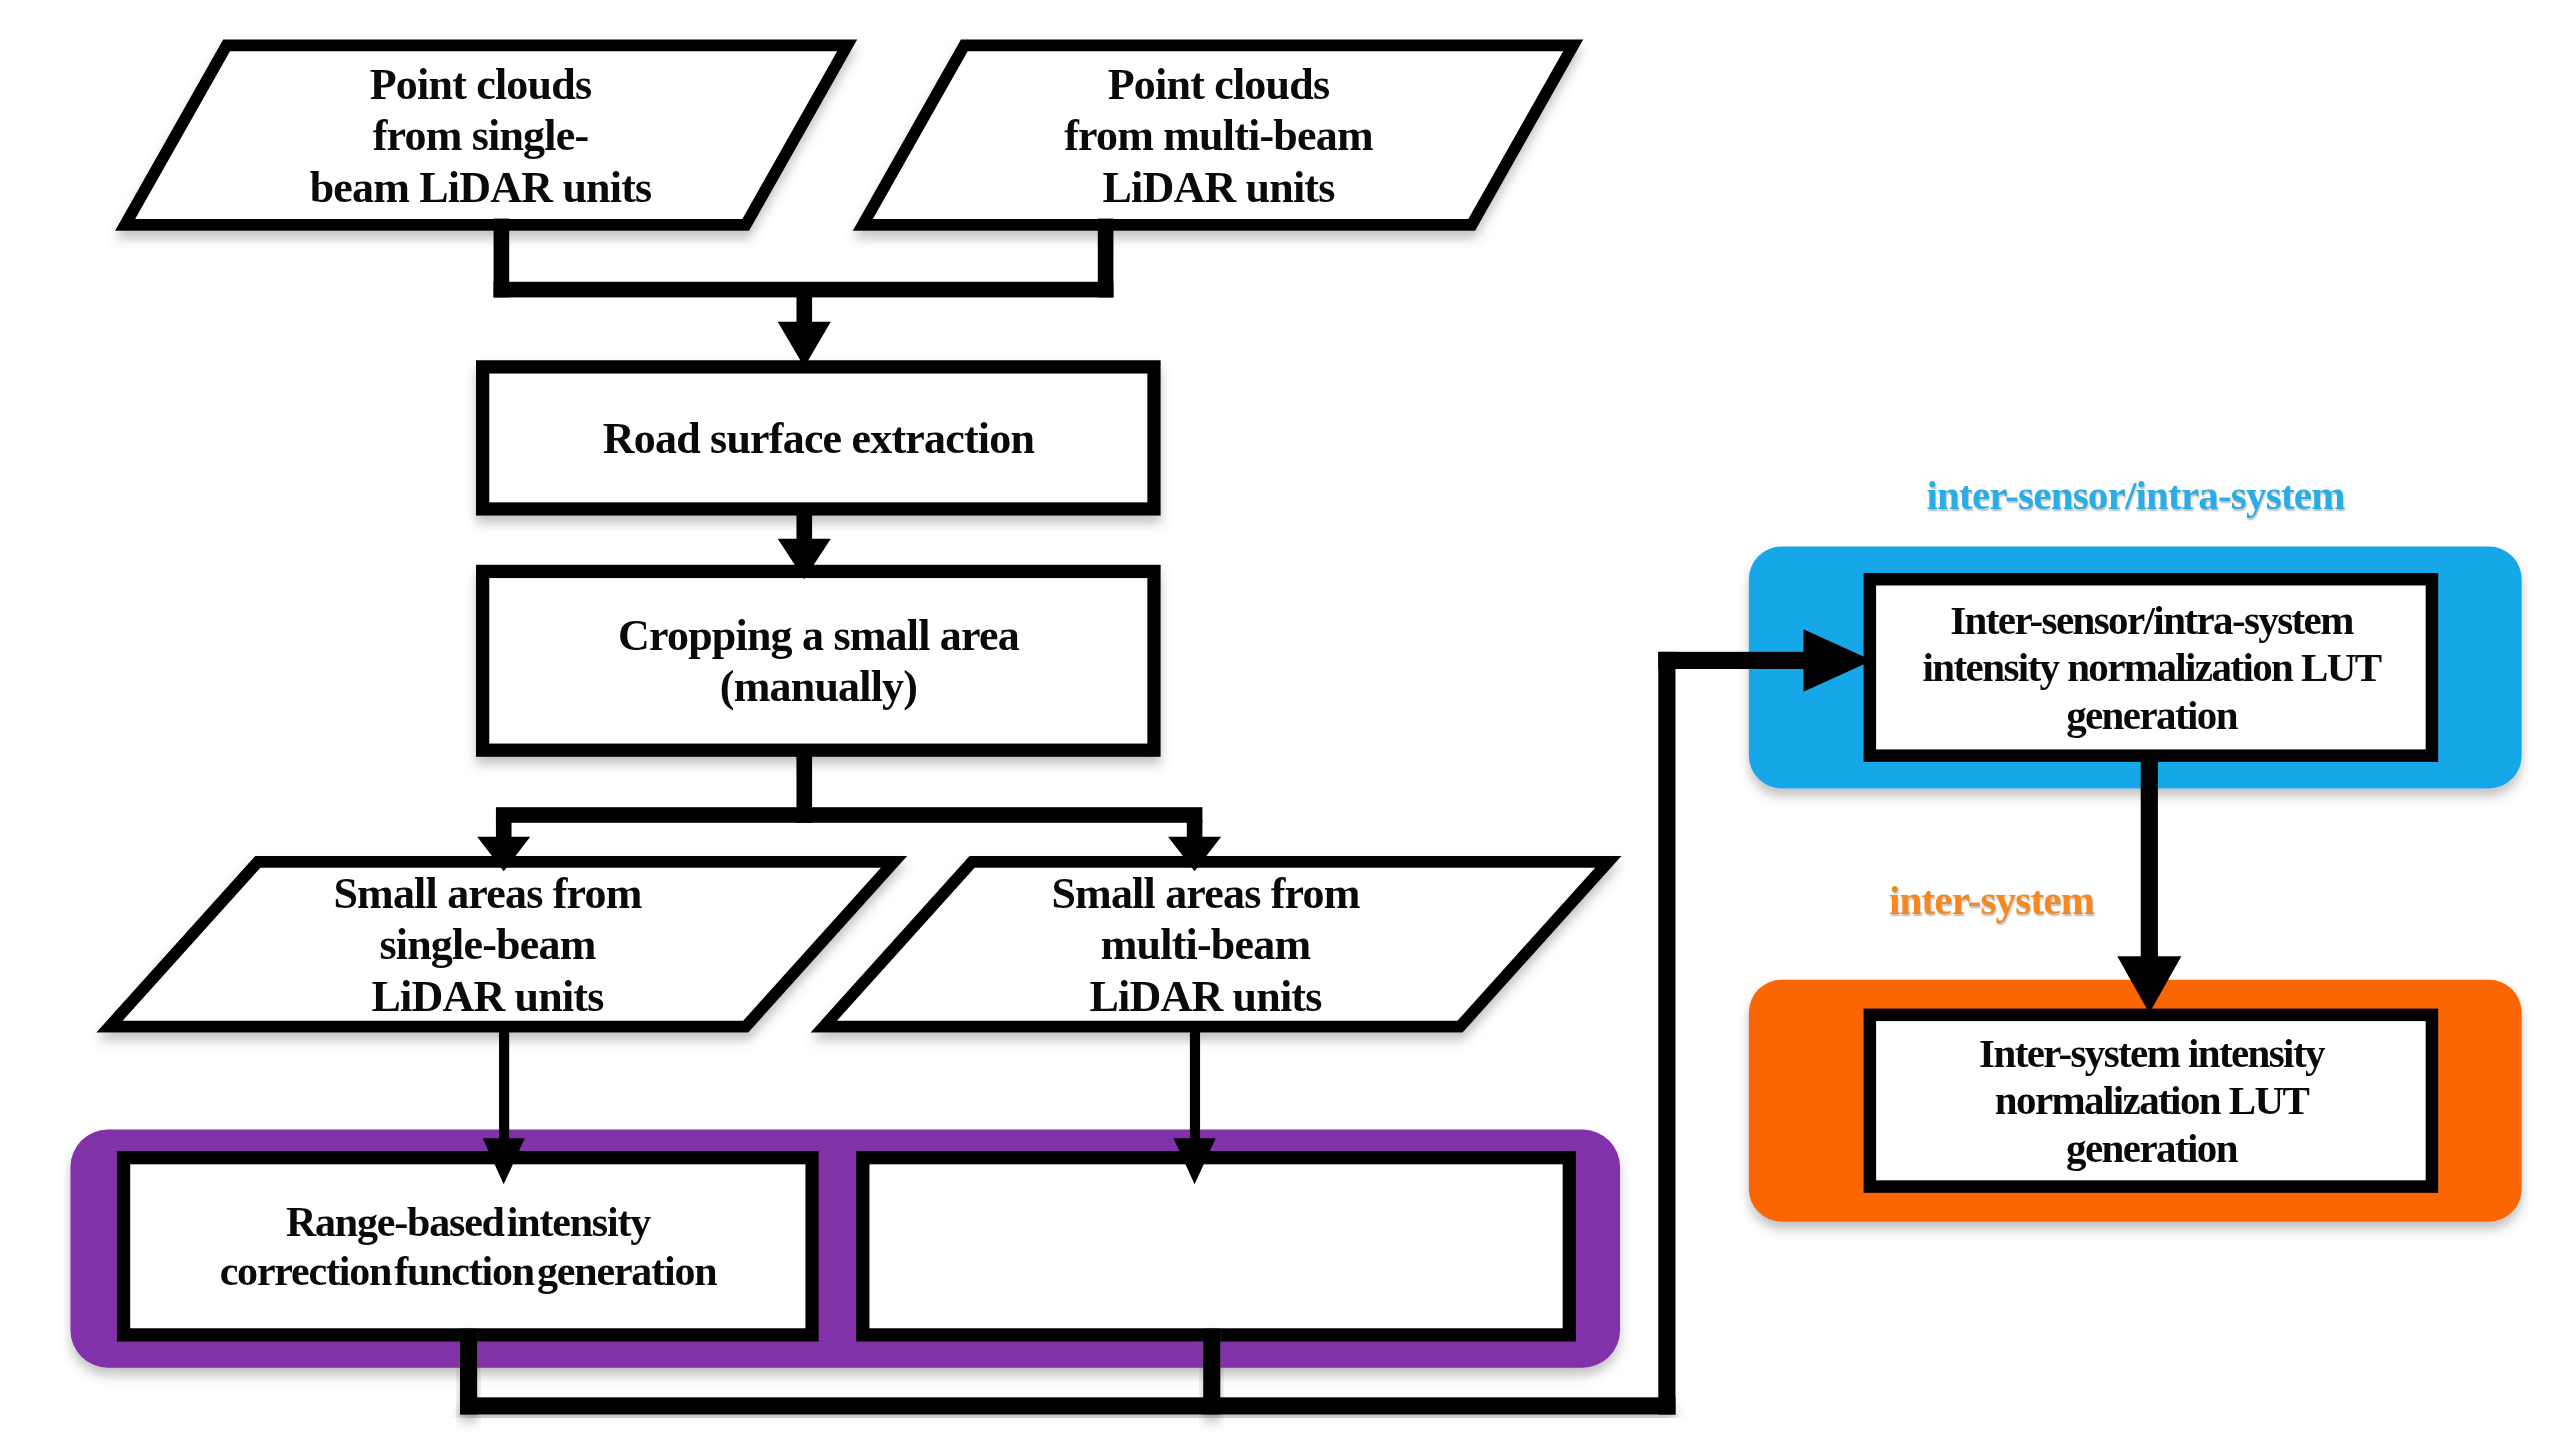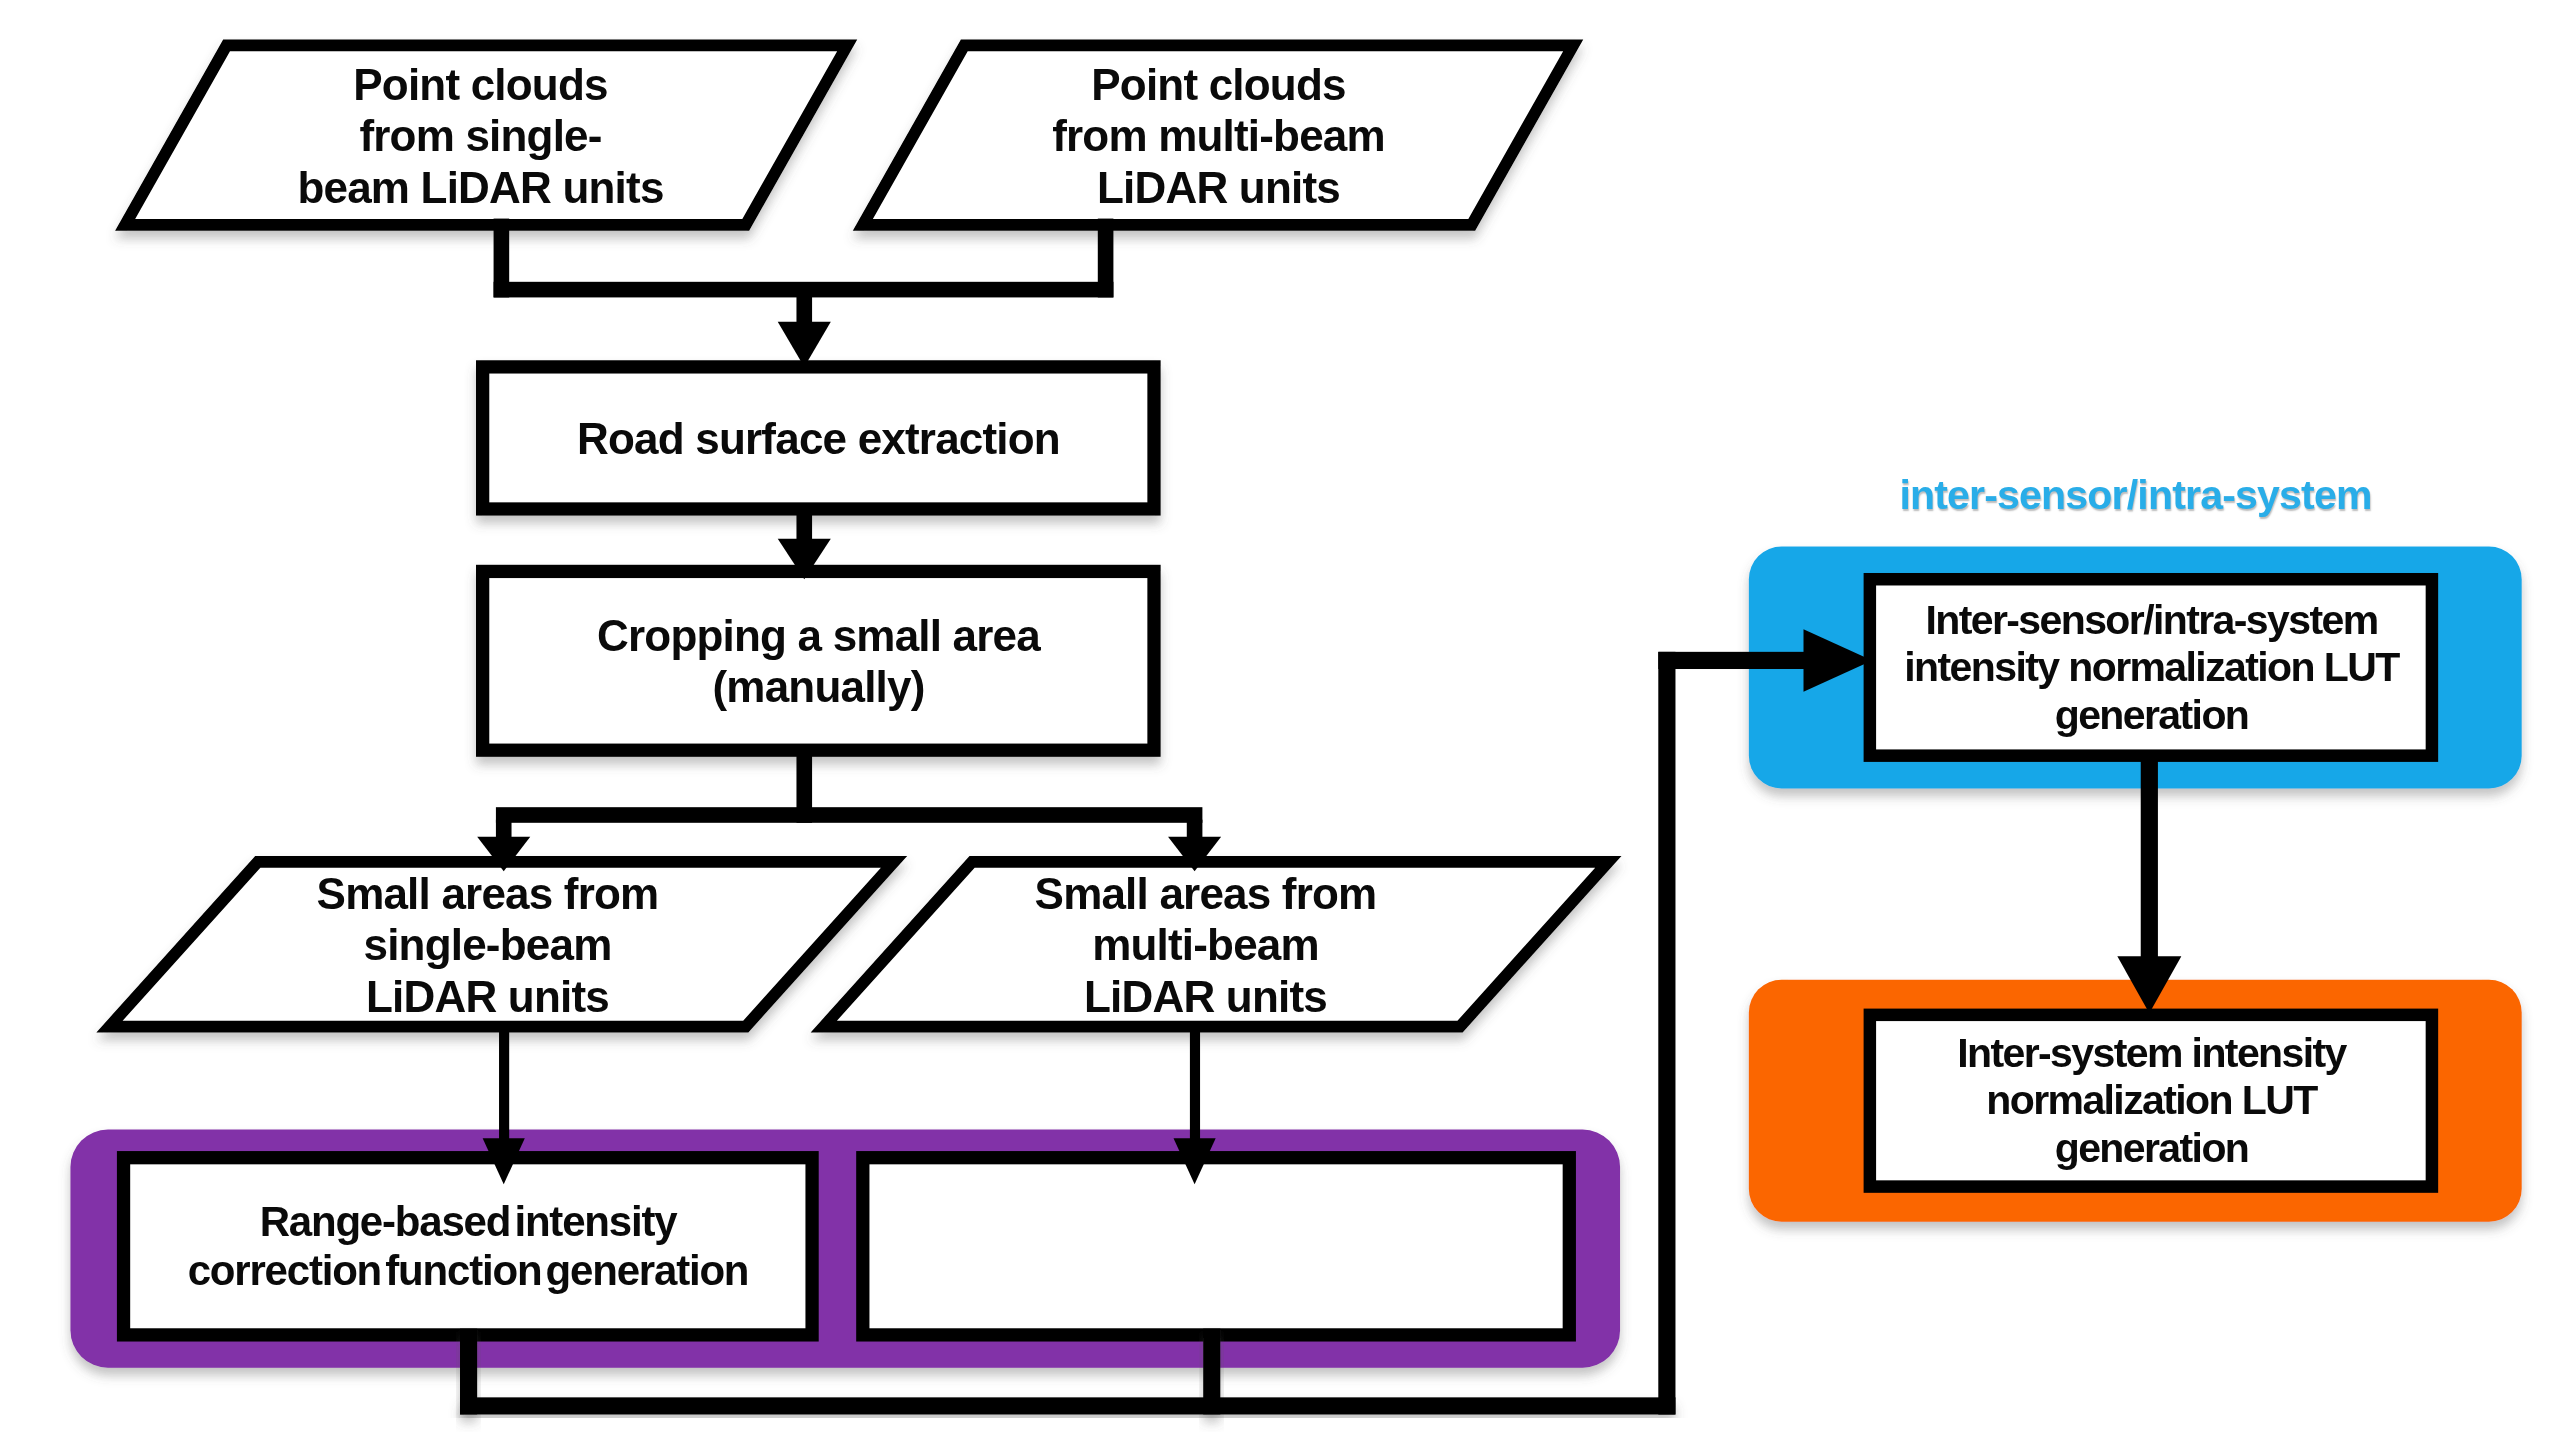--- a/index.html
+++ b/index.html
@@ -1,21 +1,21 @@
 <!DOCTYPE html>
 <html style="--purple: #8230A8; --purple_label: #8B2FB3; --cyan: #18A7E8; --cyan_label: #29ADE8; --orange: #FB6602; --orange_label: #F6881F; --line: #000000; --node_fill: #FFFFFF;font-size:12.5px"><head>
 <meta charset="utf-8">
 <style>
   html,body{margin:0;padding:0;background:#ffffff;}
   .canvas{
     position:relative;
     width:2550px;
     height:1452px;
     background:#ffffff;
-    font-family:Liberation Sans, sans-serif;
+    font-family:Liberation Serif, serif;
     overflow:hidden;
   }
   .shape-layer{position:absolute;left:0;top:0;width:2550px;height:1452px;}
   .txt{
     position:absolute;
     display:flex;
     align-items:center;
     justify-content:center;
     text-align:center;
     color:#0a0a0a;
@@ -129,15 +129,16 @@
 intensity normalization LUT
 generation</div>
 
   <div class="txt small-node" style="left:1882px;top:1018px;width:539px;height:166px;">Inter-system intensity
 normalization LUT
 generation</div>
 
 
   <div class="txt zone-label lbl-cyan" style="left:1749px;top:467px;width:773px;height:58px;">inter-sensor/intra-system</div>
 
+  <div class="txt zone-label lbl-orange" style="left:1757px;top:873px;width:469px;height:55px;">inter-system</div>
 
 </div>
 
 
 </body></html>

